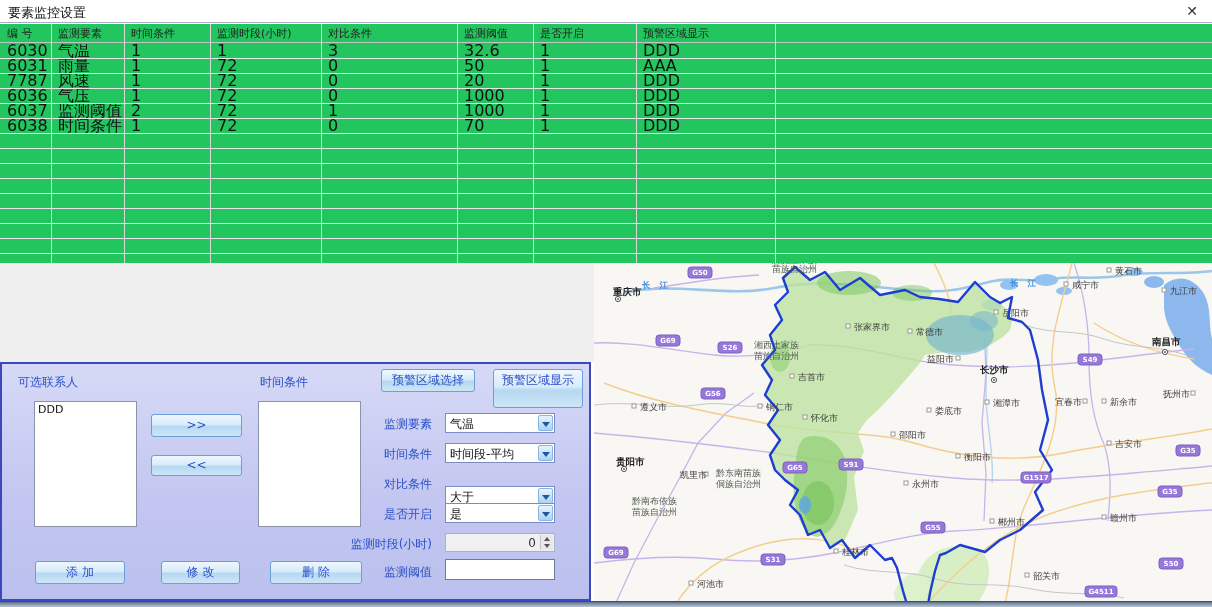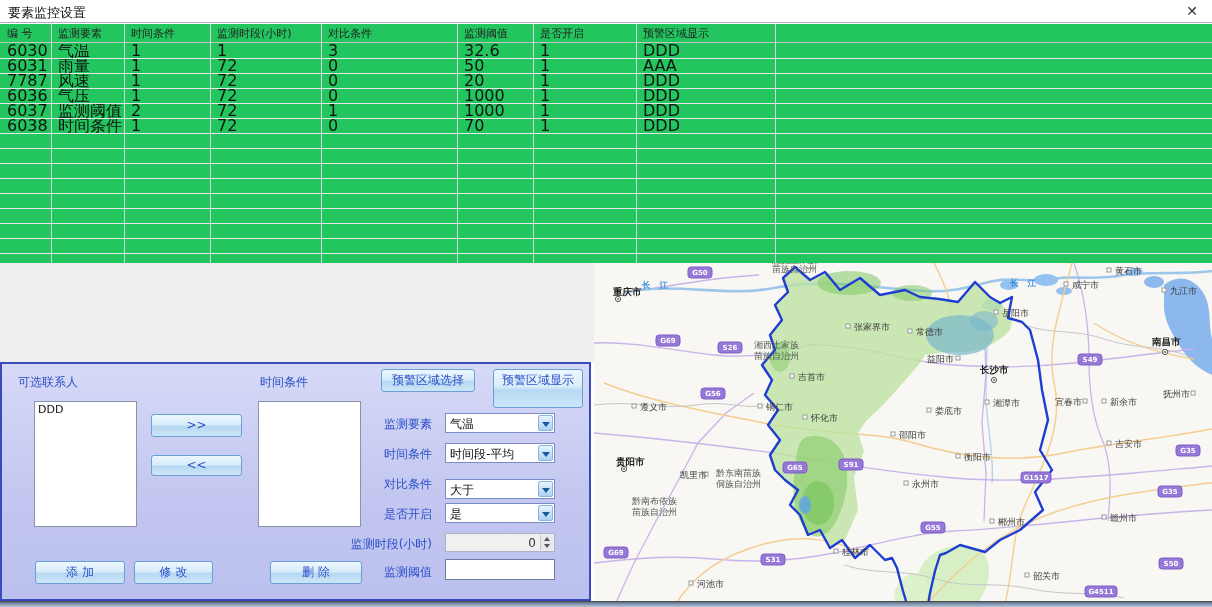--- a/index.html
+++ b/index.html
@@ -185,21 +185,21 @@
 
     <div class="plabel fieldrow-label" style="left:350px;top:82px;width:80px">时间条件</div>
     <div class="combo" style="left:443px;top:79px">
       <div class="val">时间段-平均</div>
       <div class="combo-btn">
           <span class="tri-down"></span>
         </div>
     </div>
 
     <div class="plabel fieldrow-label" style="left:350px;top:112px;width:80px">对比条件</div>
-    <div class="combo" style="left:443px;top:115px">
+    <div class="combo" style="left:443px;top:122px">
       <div class="val">大于</div>
       <div class="combo-btn">
           <span class="tri-down"></span>
         </div>
     </div>
 
     <div class="plabel fieldrow-label" style="left:350px;top:142px;width:80px">是否开启</div>
     <div class="combo" style="left:443px;top:139px">
       <div class="val">是</div>
       <div class="combo-btn">
@@ -213,21 +213,21 @@
       <div class="spinbtns">
         <div class="spin-up"></div>
         <div class="spin-down"></div>
       </div>
     </div>
 
     <div class="plabel fieldrow-label" style="left:350px;top:200px;width:80px">监测阈值</div>
     <input class="tinput" style="left: 443px; top: 195px;" value="">
 
     <div class="btn" style="left:33px;top:197px;width:90px;height:23px;line-height:21px">添  加</div>
-    <div class="btn" style="left:132px;top:197px;width:79px;height:23px;line-height:21px">修  改</div>
+    <div class="btn" style="left:159px;top:197px;width:79px;height:23px;line-height:21px">修  改</div>
     <div class="btn" style="left:268px;top:197px;width:92px;height:23px;line-height:21px">删  除</div>
   </div>
 
   <div class="map">
     <svg width="618" height="344" viewBox="0 0 618 344">
 
       <rect x="0" y="0" width="618" height="344" fill="#f8f7f3"></rect>
 
       <path d="M320,344 C318,318 326,298 342,289 C358,281 377,280 390,291 C398,301 396,321 388,333 L381,344 Z" fill="#d8efc6"></path>
       <path d="M300,330 C305,316 315,308 326,310 C334,312 336,324 332,334 L328,344 L302,344 Z" fill="#dcf1cc"></path>

